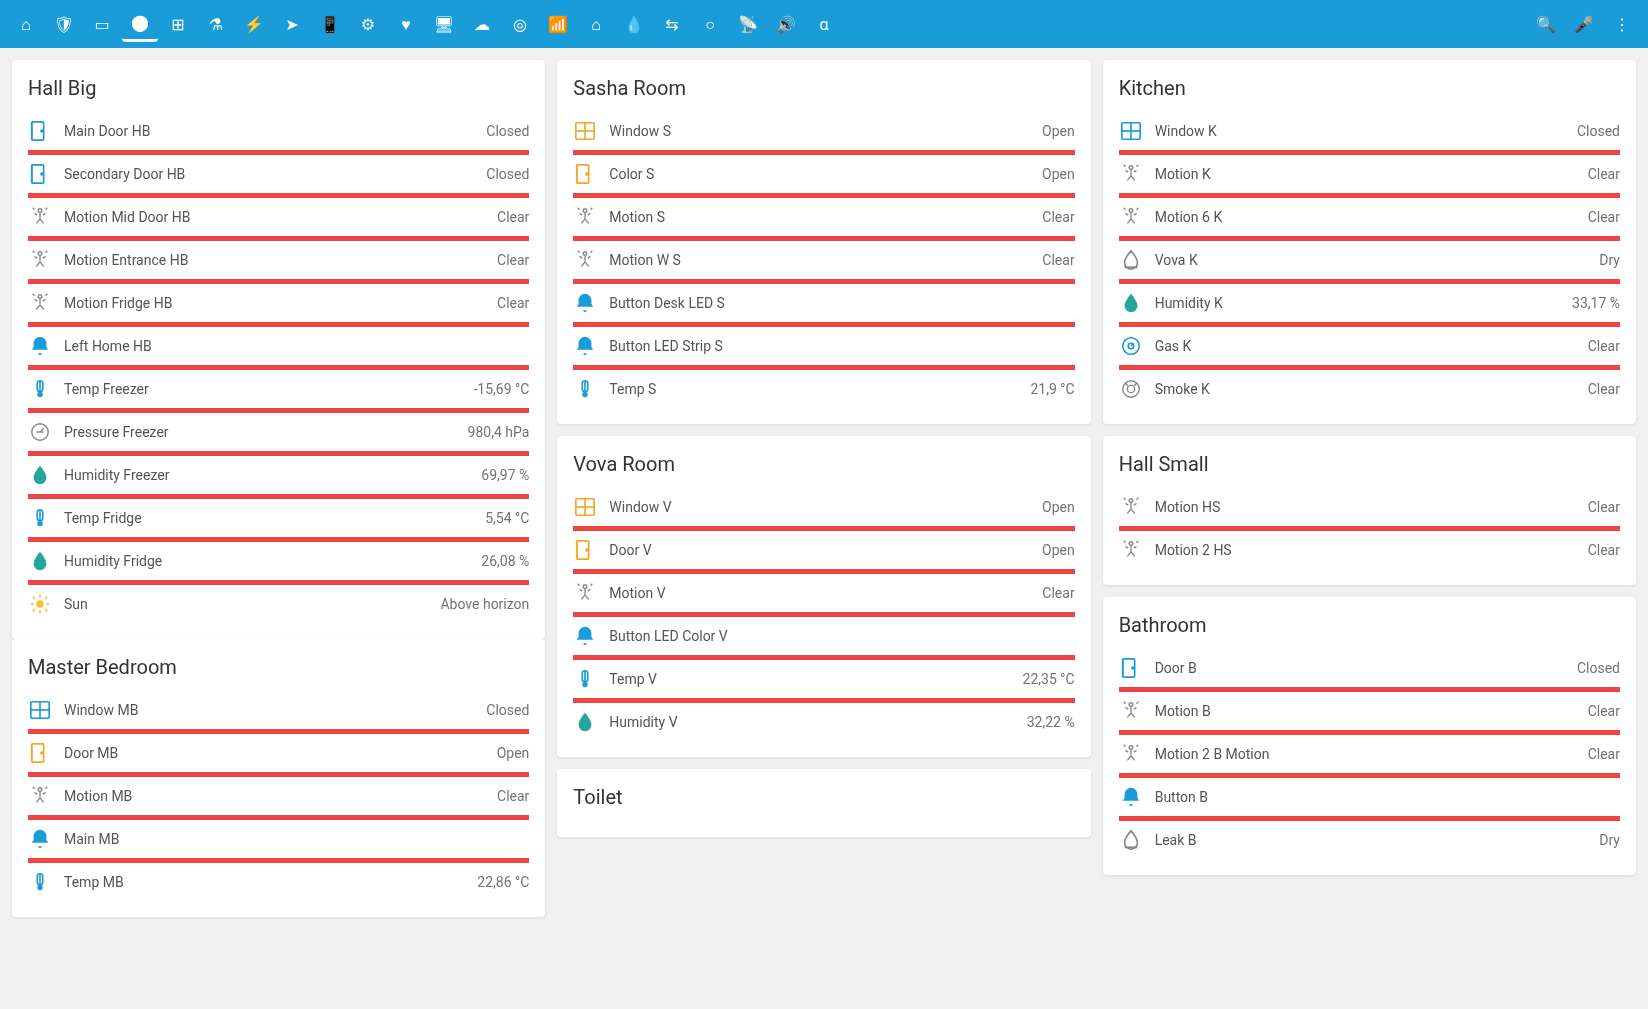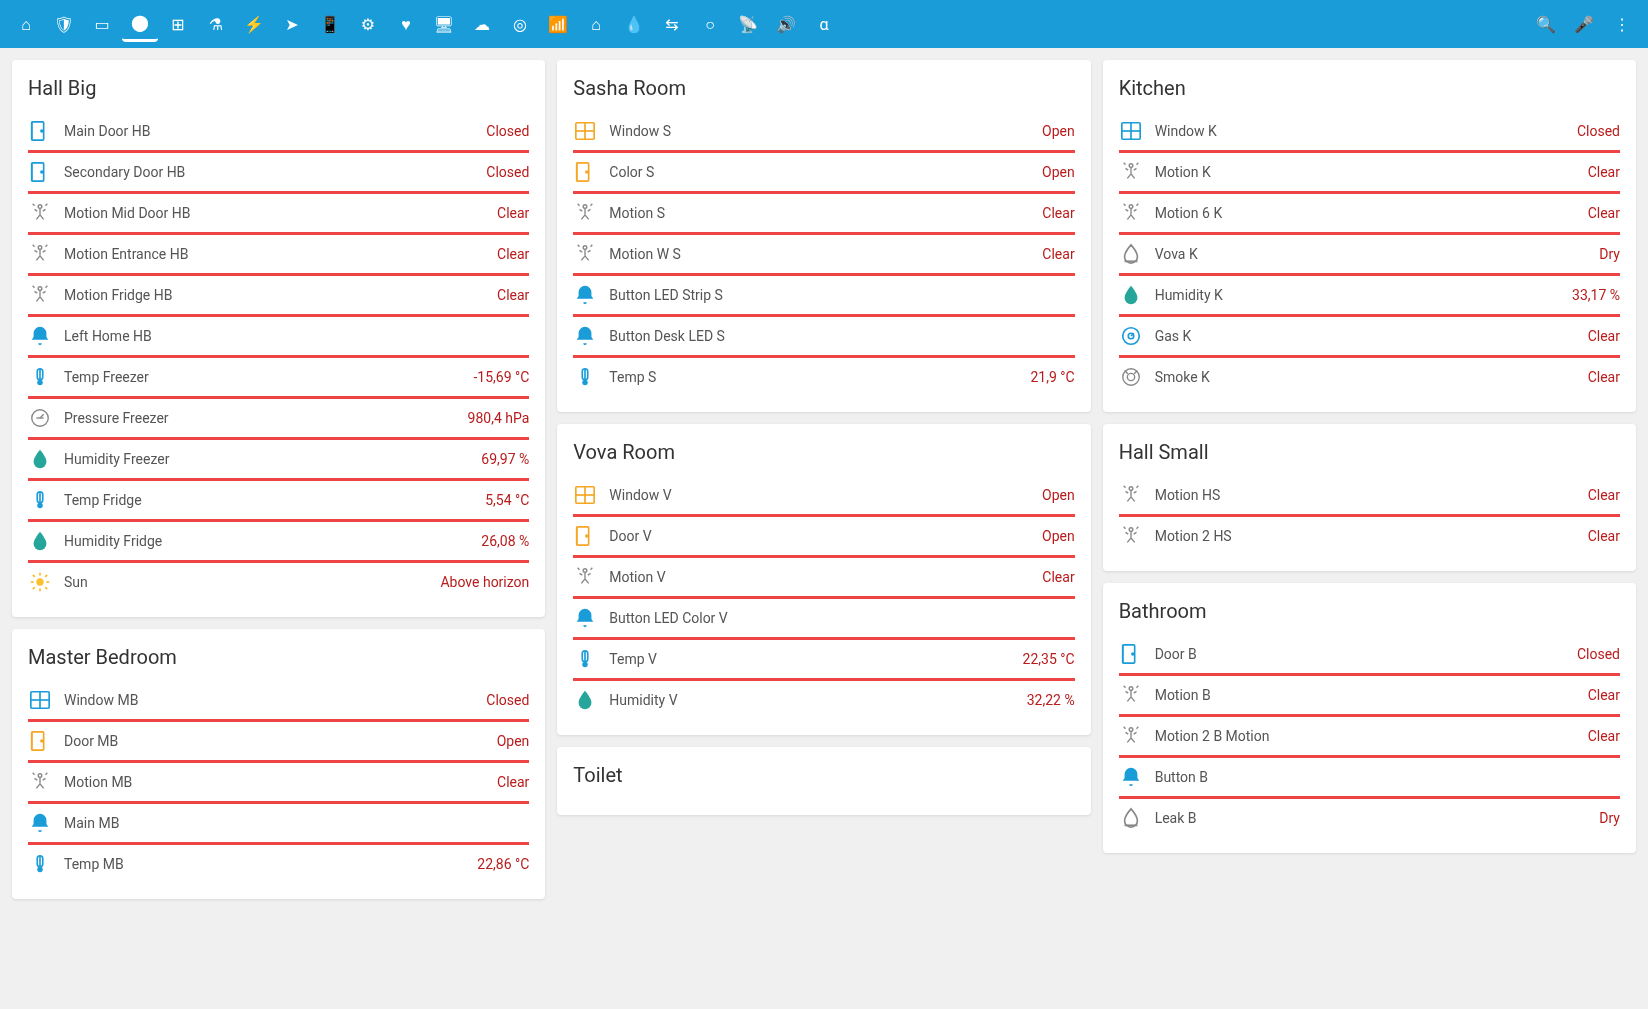--- a/index.html
+++ b/index.html
@@ -48,37 +48,37 @@
       font-weight: 400;
       color: #333;
       margin-bottom: 12px;
     }
 
     
     .sensor-row {
       display: flex;
       align-items: center;
       padding: 7px 0;
-      border-bottom: 3px solid #ef4444;
+      border-bottom: 5px solid #ef4444;
       gap: 12px;
     }
     .sensor-row:last-child { border-bottom: none; }
     .sensor-icon {
       width: 24px; height: 24px;
       display: flex; align-items: center; justify-content: center;
       flex-shrink: 0;
       font-size: 16px;
     }
     .sensor-name {
       flex: 1;
       color: #555;
       font-size: 14px;
     }
     .sensor-value {
-      color: #b91c1c;
+      color: #737373;
       font-size: 14px;
       text-align: right;
       min-width: 80px;
     }
 
     
     .svg-icon { width: 22px; height: 22px; }
   </style>
 </head>
 <body>
@@ -109,21 +109,21 @@
       <div class="topnav-icon" style="color: white; font-size: 16px;">🔊</div>
       <div class="topnav-icon" style="color: white; font-size: 16px;">α</div>
       <div style="flex: 1 1 0%;"></div>
       <div class="topnav-icon" style="color: white;">🔍</div>
       <div class="topnav-icon" style="color: white;">🎤</div>
       <div class="topnav-icon" style="color: white;">⋮</div>
     </div>
 </nav>
 
 <div class="main" id="main-grid">
-<div style="display: flex; flex-direction: column; gap: 12px;">
+<div style="display: flex; flex-direction: column; ">
       <div class="card">
         <div class="card-title">Hall Big</div>
         <div class="sensor-row">
           <div class="sensor-icon" style="color: rgb(26, 156, 216);">
             <svg class="svg-icon" viewBox="0 0 24 24" fill="none" stroke="currentColor" stroke-width="1.8">
               <rect x="3" y="2" width="13" height="20" rx="1"></rect>
               <circle cx="14" cy="12" r="1" fill="currentColor"></circle>
               <line x1="3" y1="2" x2="3" y2="22"></line>
             </svg>
           </div>
@@ -385,30 +385,30 @@
           </div>
           <div class="sensor-name">Motion W S</div>
           <div class="sensor-value">Clear</div>
         </div>
         <div class="sensor-row">
           <div class="sensor-icon" style="color: rgb(26, 156, 216);">
             <svg class="svg-icon" viewBox="0 0 24 24" fill="currentColor">
               <path d="M12 2a7 7 0 0 0-7 7v4l-2 3h18l-2-3V9a7 7 0 0 0-7-7zm0 20a2 2 0 0 0 2-2h-4a2 2 0 0 0 2 2z"></path>
             </svg>
           </div>
+          <div class="sensor-name">Button Desk LED S</div>
+          <div class="sensor-value"></div>
+        </div>
+        <div class="sensor-row">
+          <div class="sensor-icon" style="color: rgb(26, 156, 216);">
+            <svg class="svg-icon" viewBox="0 0 24 24" fill="currentColor">
+              <path d="M12 2a7 7 0 0 0-7 7v4l-2 3h18l-2-3V9a7 7 0 0 0-7-7zm0 20a2 2 0 0 0 2-2h-4a2 2 0 0 0 2 2z"></path>
+            </svg>
+          </div>
           <div class="sensor-name">Button LED Strip S</div>
-          <div class="sensor-value"></div>
-        </div>
-        <div class="sensor-row">
-          <div class="sensor-icon" style="color: rgb(26, 156, 216);">
-            <svg class="svg-icon" viewBox="0 0 24 24" fill="currentColor">
-              <path d="M12 2a7 7 0 0 0-7 7v4l-2 3h18l-2-3V9a7 7 0 0 0-7-7zm0 20a2 2 0 0 0 2-2h-4a2 2 0 0 0 2 2z"></path>
-            </svg>
-          </div>
-          <div class="sensor-name">Button Desk LED S</div>
           <div class="sensor-value"></div>
         </div>
         <div class="sensor-row">
           <div class="sensor-icon" style="color: rgb(26, 156, 216);">
             <svg class="svg-icon" viewBox="0 0 24 24" fill="none" stroke="currentColor" stroke-width="1.8">
               <line x1="12" y1="3" x2="12" y2="15"></line>
               <circle cx="12" cy="18" r="3" fill="currentColor" stroke="none"></circle>
               <rect x="9" y="3" width="6" height="12" rx="3"></rect>
             </svg>
           </div>

